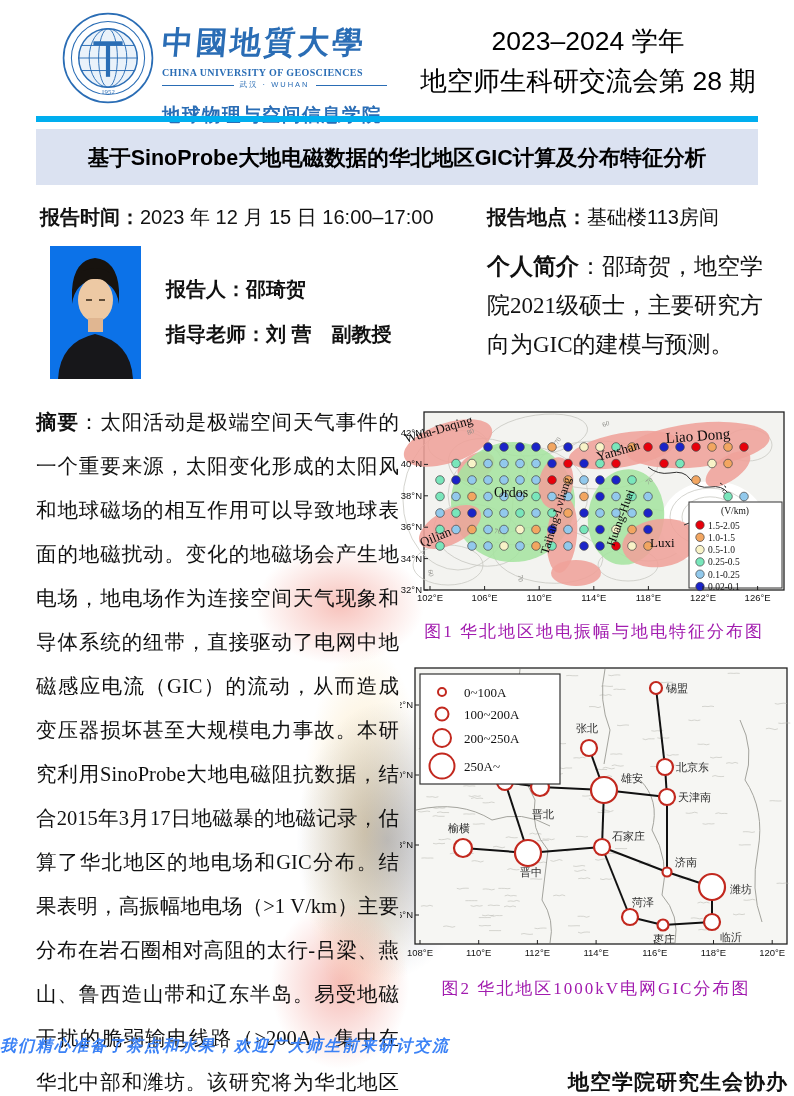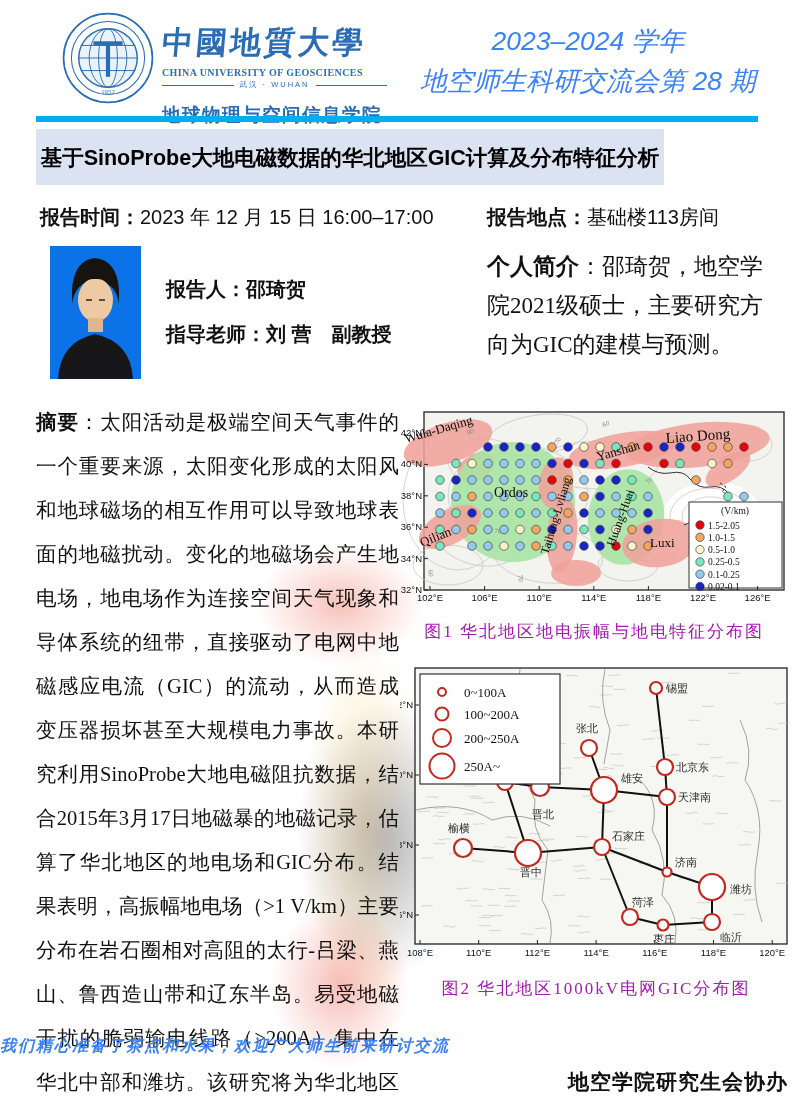--- a/index.html
+++ b/index.html
@@ -8,21 +8,21 @@
   .abs{position:absolute;z-index:1;}
   .wm{position:absolute;z-index:0;pointer-events:none;}
 
   
   .logo-text{color:#2a6db5;}
   .logo-cn{font-family:"DejaVu Serif",serif;font-weight:bold;font-size:31px;letter-spacing:3px;transform:skewX(-5deg);white-space:nowrap;}
   .logo-en{font-family:"Liberation Serif",serif;font-size:10px;font-weight:bold;letter-spacing:0.4px;margin-top:3px;white-space:nowrap;}
   .logo-campus{font-size:7.5px;letter-spacing:2px;margin-top:2px;display:flex;align-items:center;gap:6px;width:225px;}
   .logo-campus::before,.logo-campus::after{content:"";height:1px;background:#2a6db5;flex:1;}
   .logo-school{font-size:18.5px;font-weight:bold;letter-spacing:1.5px;margin-top:12px;white-space:nowrap;}
-  .session{text-align:center;font-size:26.5px;font-weight:500;line-height:1.5;color:#3b82f6;white-space:nowrap;font-style:italic;}
+  .session{text-align:center;font-size:26.5px;font-weight:500;line-height:1.5;color:#000000;white-space:nowrap;}
 
   .divider{background:#00aeef;}
   .title-box{background:#dbe2f1;display:flex;align-items:center;justify-content:center;}
   .title-text{font-size:21.5px;font-weight:bold;color:#000;white-space:nowrap;}
 
   .info{font-size:20px;white-space:nowrap;}
   .lbl{font-weight:bold;font-family:"Liberation Sans",sans-serif;}
   .speaker-line{font-size:20px;font-weight:bold;white-space:nowrap;}
 
   .bio{width:276px;font-size:23px;line-height:39px;text-align:justify;font-family:"Liberation Serif",serif;}
@@ -67,21 +67,21 @@
       </div>
     <div class="logo-school">地球物理与空间信息学院</div>
   </div>
   <div class="abs session" style="left:402px;top:22px;width:372px;">
     <div>2023–2024 学年</div>
     <div>地空师生科研交流会第 28 期</div>
   </div>
 
   <div class="abs divider" style="left:36px;top:116px;width:722px;height:6px;"></div>
 
-  <div class="abs title-box" style="left:36px;top:129px;width:628px;height:56px;">
+  <div class="abs title-box" style="left:36px;top:129px;width:722px;height:56px;">
     <span class="title-text">基于SinoProbe大地电磁数据的华北地区GIC计算及分布特征分析</span>
   </div>
 
   <div class="abs info" style="left:40px;top:204px;">
     <span class="lbl">报告时间：</span><span>2023 年 12 月 15 日 16:00–17:00</span>
   </div>
   <div class="abs info" style="left:487px;top:204px;">
     <span class="lbl">报告地点：</span><span>基础楼113房间</span>
   </div>
 

